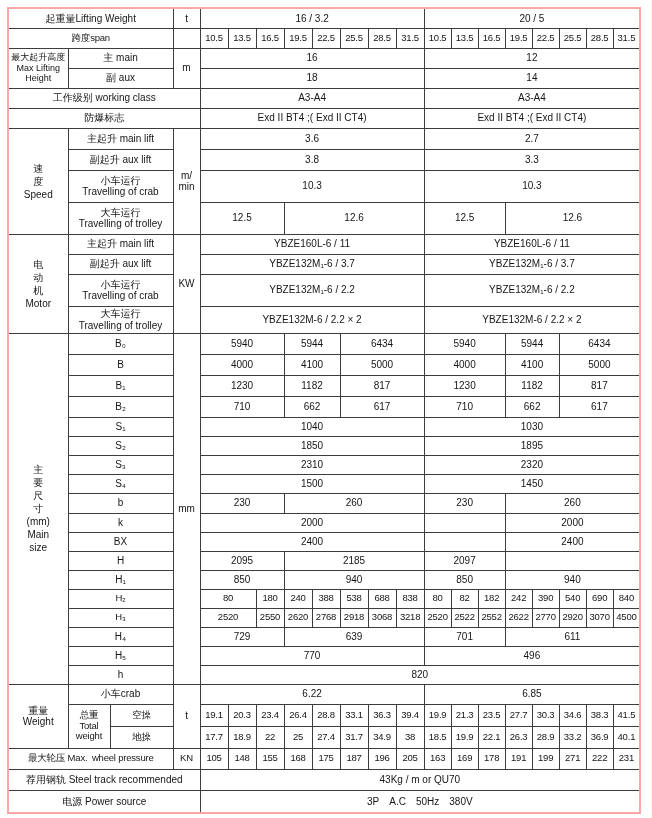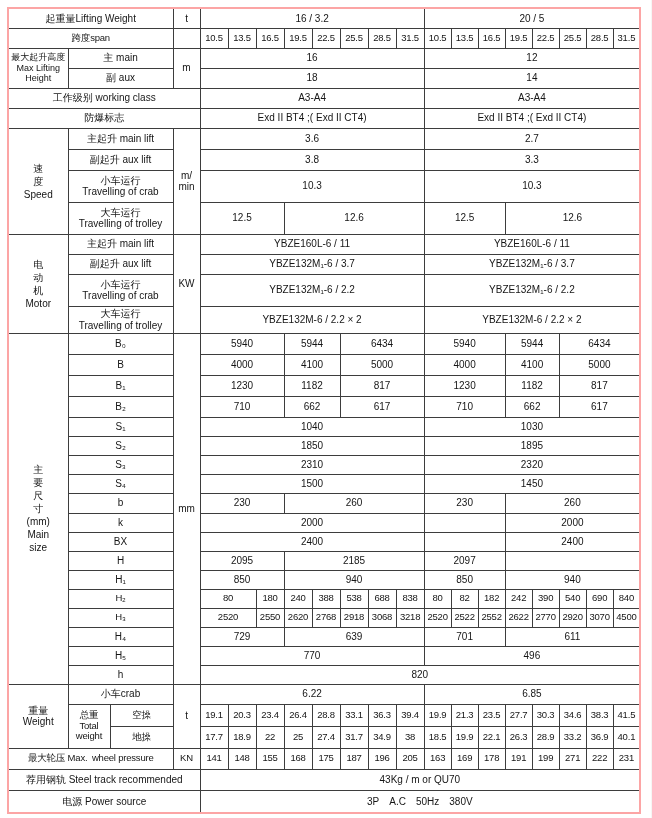--- a/index.html
+++ b/index.html
@@ -347,21 +347,21 @@
           <td>22.1</td>
           <td>26.3</td>
           <td>28.9</td>
           <td>33.2</td>
           <td>36.9</td>
           <td>40.1</td>
         </tr>
         <tr class="dense" style="height: 21px; margin-top: 12px;">
           <td colspan="3" class="lbl">最大轮压 Max. wheel pressure</td>
           <td class="unit">KN</td>
-          <td>141</td>
+          <td>105</td>
           <td>148</td>
           <td>155</td>
           <td>168</td>
           <td>175</td>
           <td>187</td>
           <td>196</td>
           <td>205</td>
           <td>163</td>
           <td>169</td>
           <td>178</td>

